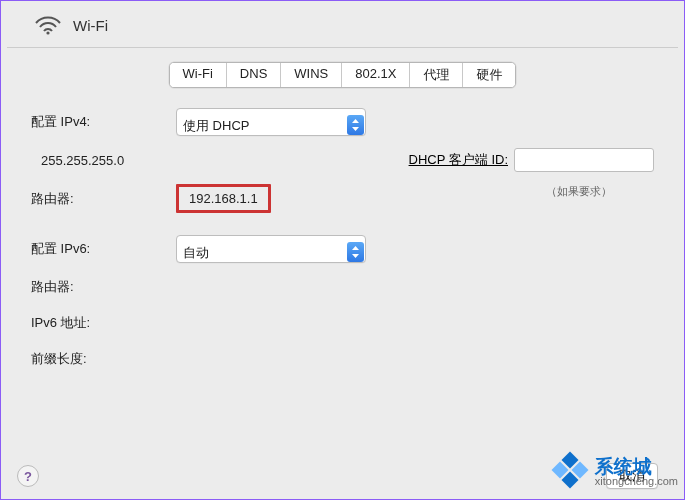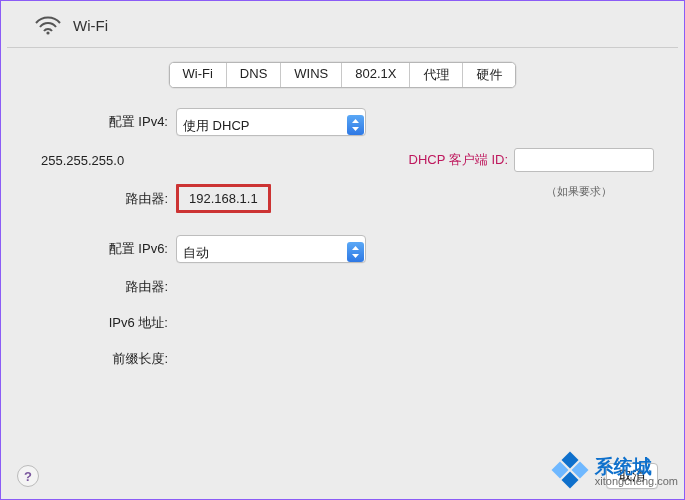--- a/index.html
+++ b/index.html
@@ -56,22 +56,21 @@
   .content {
     padding: 0 30px;
   }
   .row {
     display:flex; align-items:center;
     margin-bottom: 12px;
     min-height: 24px;
   }
   .label {
     width: 145px;
-    text-align:right;
-    padding-right: 8px;
+    padding-right: 16px;
     color:#222;
   }
   .value { color:#222; }
 
   .select {
     position:relative;
     display:flex; align-items:flex-end;
     width: 190px; height:28px;
     background:#fff;
     border:1px solid #bdbdbd;
@@ -112,21 +111,21 @@
     background:#fff;
     padding:2px 6px;
     font-size:13px;
   }
   .hint { font-size:11px; color:#666; }
 
   .dhcp-row .rhs {
     margin-left:auto;
     display:flex; align-items:center; gap:6px;
   }
-  .dhcp-label { color:#be185d; }
+  .dhcp-label { color:#000000;text-decoration:underline; }
 
   .footer {
     position:absolute; bottom:10px; left:0; right:0;
     display:flex; align-items:center;
     padding: 0 18px 0 16px;
   }
   .help {
     width:22px; height:22px;
     border:1px solid #bbb;
     border-radius:50%;

